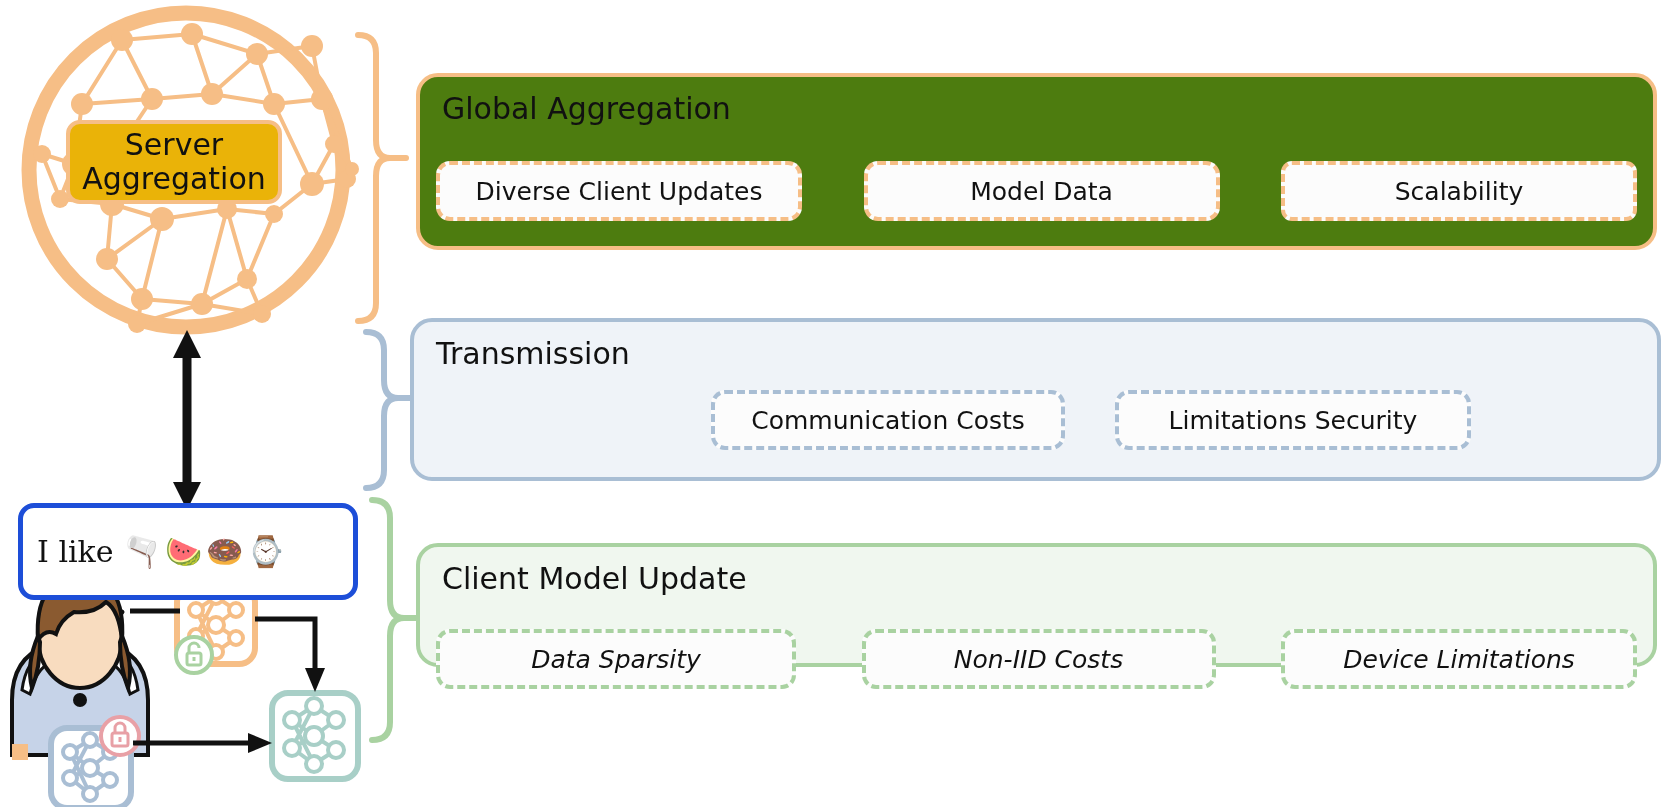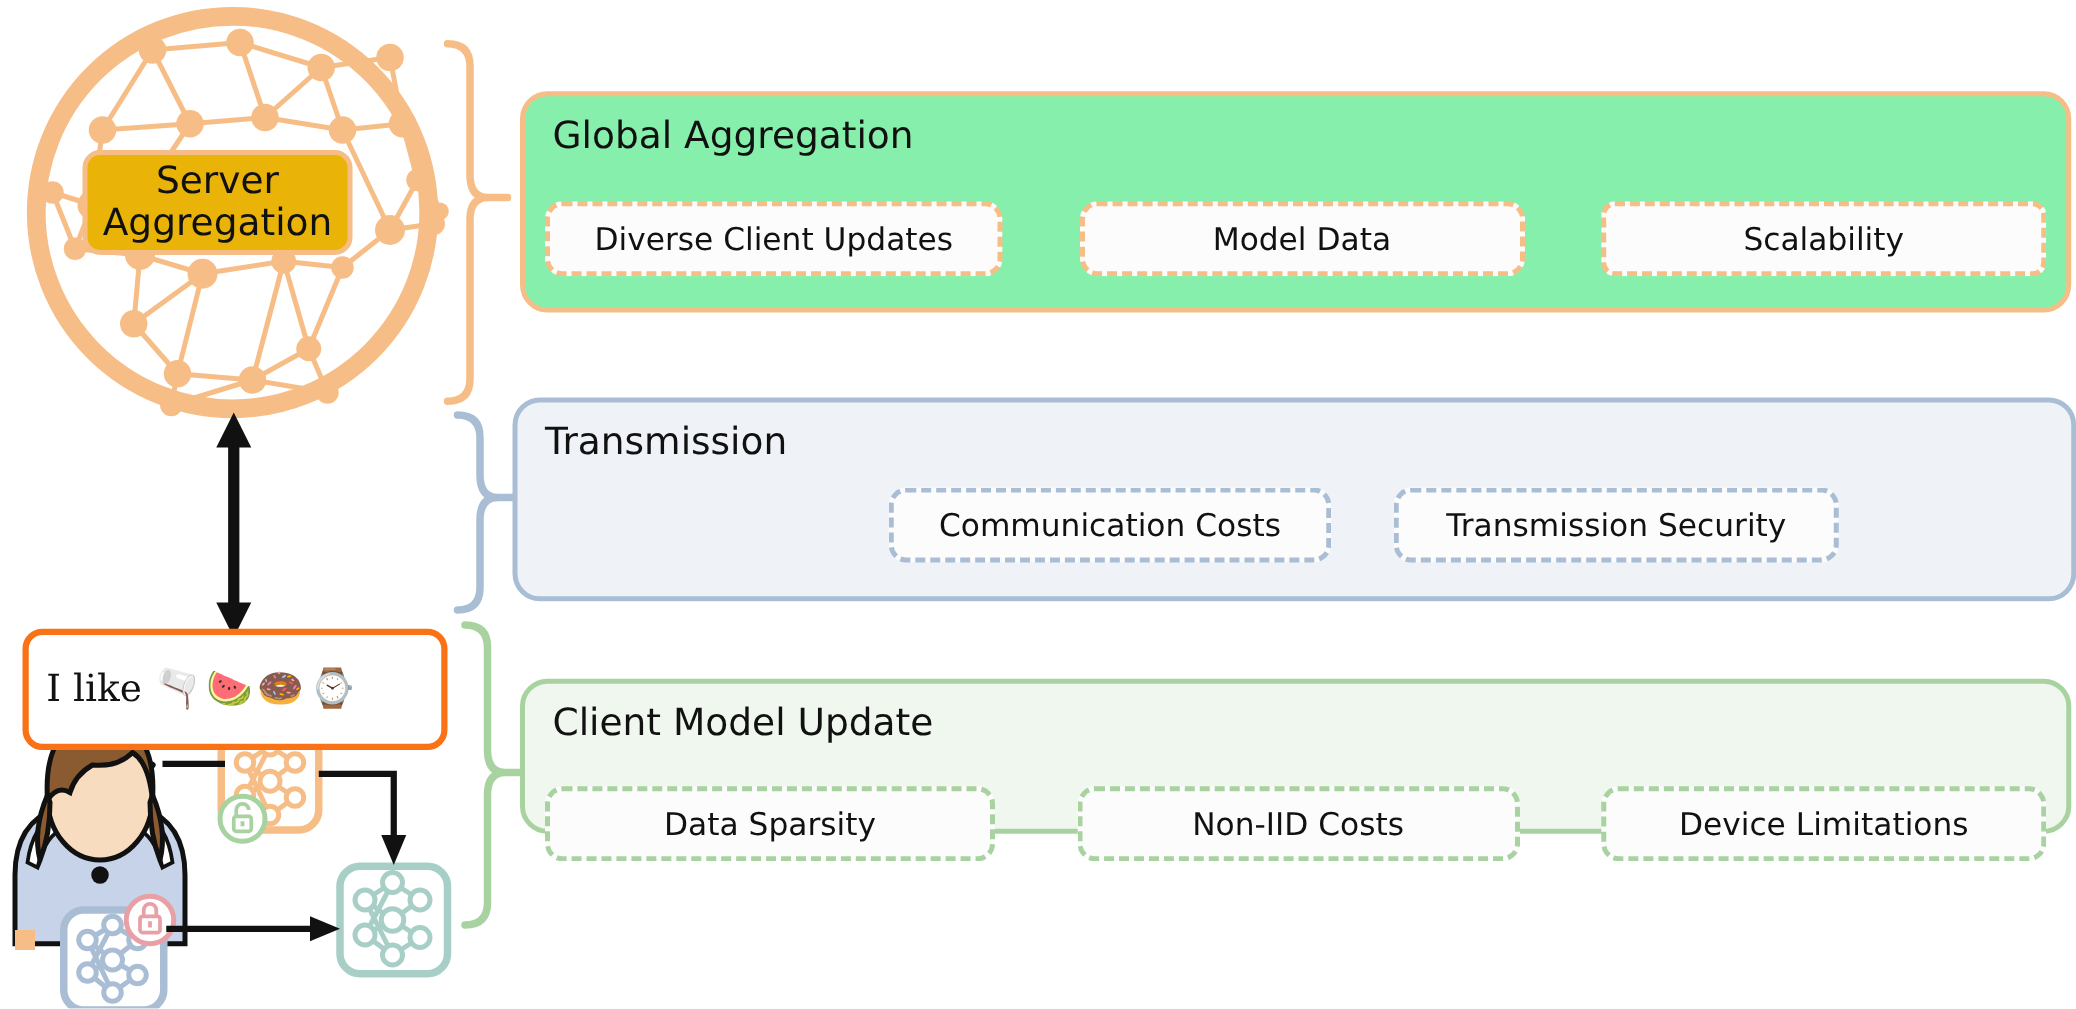--- a/index.html
+++ b/index.html
@@ -46,21 +46,21 @@
   }
 
   
   #speech-bubble {
     position: absolute;
     left: 18px;
     top: 503px;
     width: 340px;
     height: 97px;
     box-sizing: border-box;
-    border: 5px solid #f97316;
+    border: 5px solid #1d4ed8;
     border-radius: 16px;
     background: #ffffff;
     display: flex;
     align-items: center;
     padding-left: 14px;
     z-index: 6;
   }
   #speech-text {
     font-family: "DejaVu Serif", "Liberation Serif", serif;
     font-size: 30px;
@@ -112,21 +112,21 @@
     color: #111111;
     white-space: nowrap;
     padding: 0 12px;
   }
 
   #panel-global {
     left: 416px;
     top: 73px;
     width: 1241px;
     height: 177px;
-    background: #86efac;
+    background: #4d7c0f;
     border-color: #F6BE86;
   }
   #panel-global .chip-row { top: 84px; }
   #panel-global .chip { border-color: #F6BE86; }
 
   #panel-comm {
     left: 410px;
     top: 318px;
     width: 1251px;
     height: 163px;
@@ -144,21 +144,21 @@
 
   #panel-client {
     left: 416px;
     top: 543px;
     width: 1241px;
     height: 124px;
     background: #F0F7EF;
     border-color: #A9D2A1;
   }
   #panel-client .chip-row { top: 82px; }
-  #panel-client .chip { border-color: #A9D2A1; }
+  #panel-client .chip { border-color: #A9D2A1; font-style: italic; }
 
   .chip-global-0 { width: 366px; }
   .chip-global-1 { width: 356px; }
   .chip-global-2 { width: 356px; border-radius: 11px; }
   .chip-comm-0 { width: 354px; }
   .chip-comm-1 { width: 356px; }
   .chip-client-0 { width: 360px; }
   .chip-client-1 { width: 354px; }
   .chip-client-2 { width: 356px; }
 
@@ -374,21 +374,21 @@
       <div class="chip chip-global-0">Diverse Client Updates</div>
       <div class="chip chip-global-1">Model Data</div>
       <div class="chip chip-global-2">Scalability</div>
     </div>
   </div>
 
   <div id="panel-comm" class="panel">
     <div class="panel-title">Transmission</div>
     <div class="chip-row">
       <div class="chip chip-comm-0">Communication Costs</div>
-      <div class="chip chip-comm-1">Transmission Security</div>
+      <div class="chip chip-comm-1">Limitations Security</div>
     </div>
   </div>
 
   <div id="panel-client" class="panel">
     <div class="panel-title">Client Model Update</div>
     <div class="chip-row">
       <div class="chip chip-client-0">Data Sparsity</div>
       <div class="chip chip-client-1">Non-IID Costs</div>
       <div class="chip chip-client-2">Device Limitations</div>
     </div>

